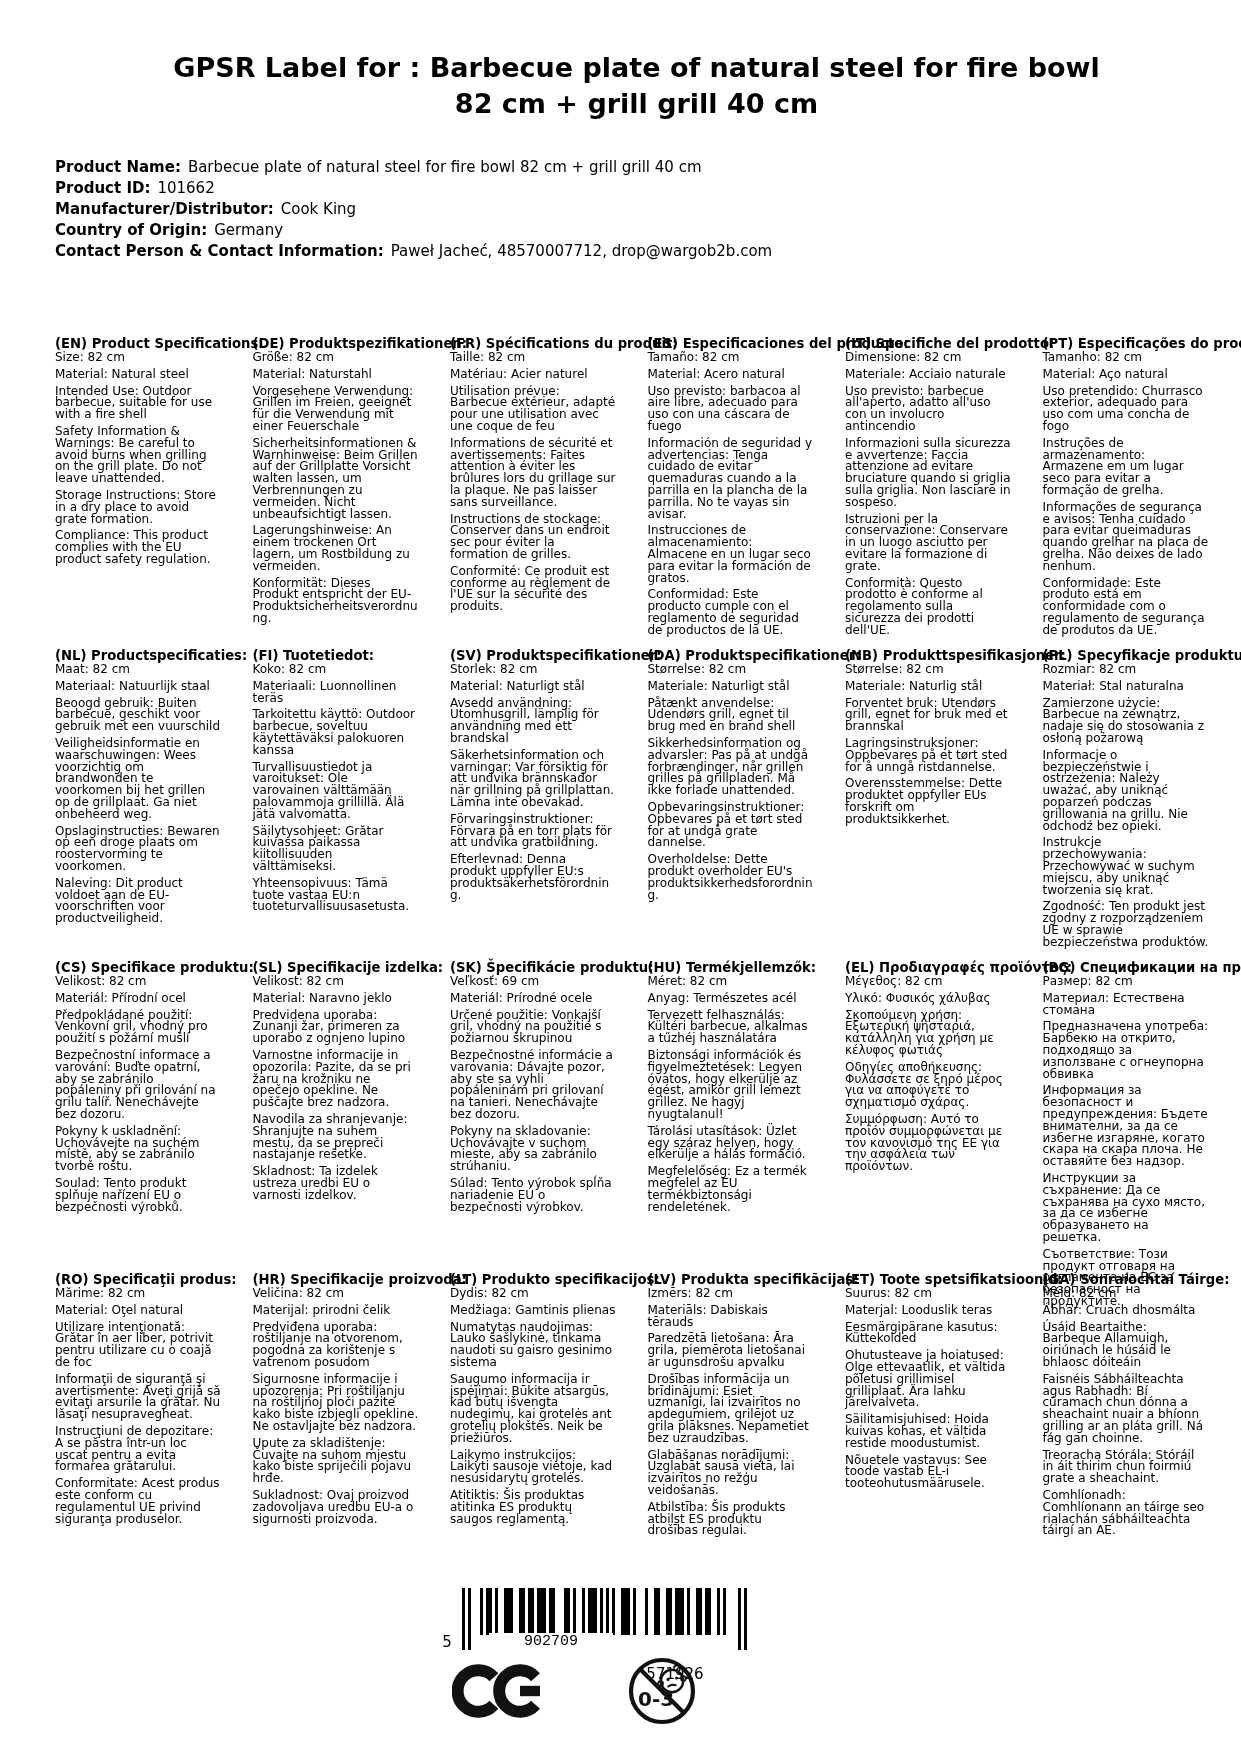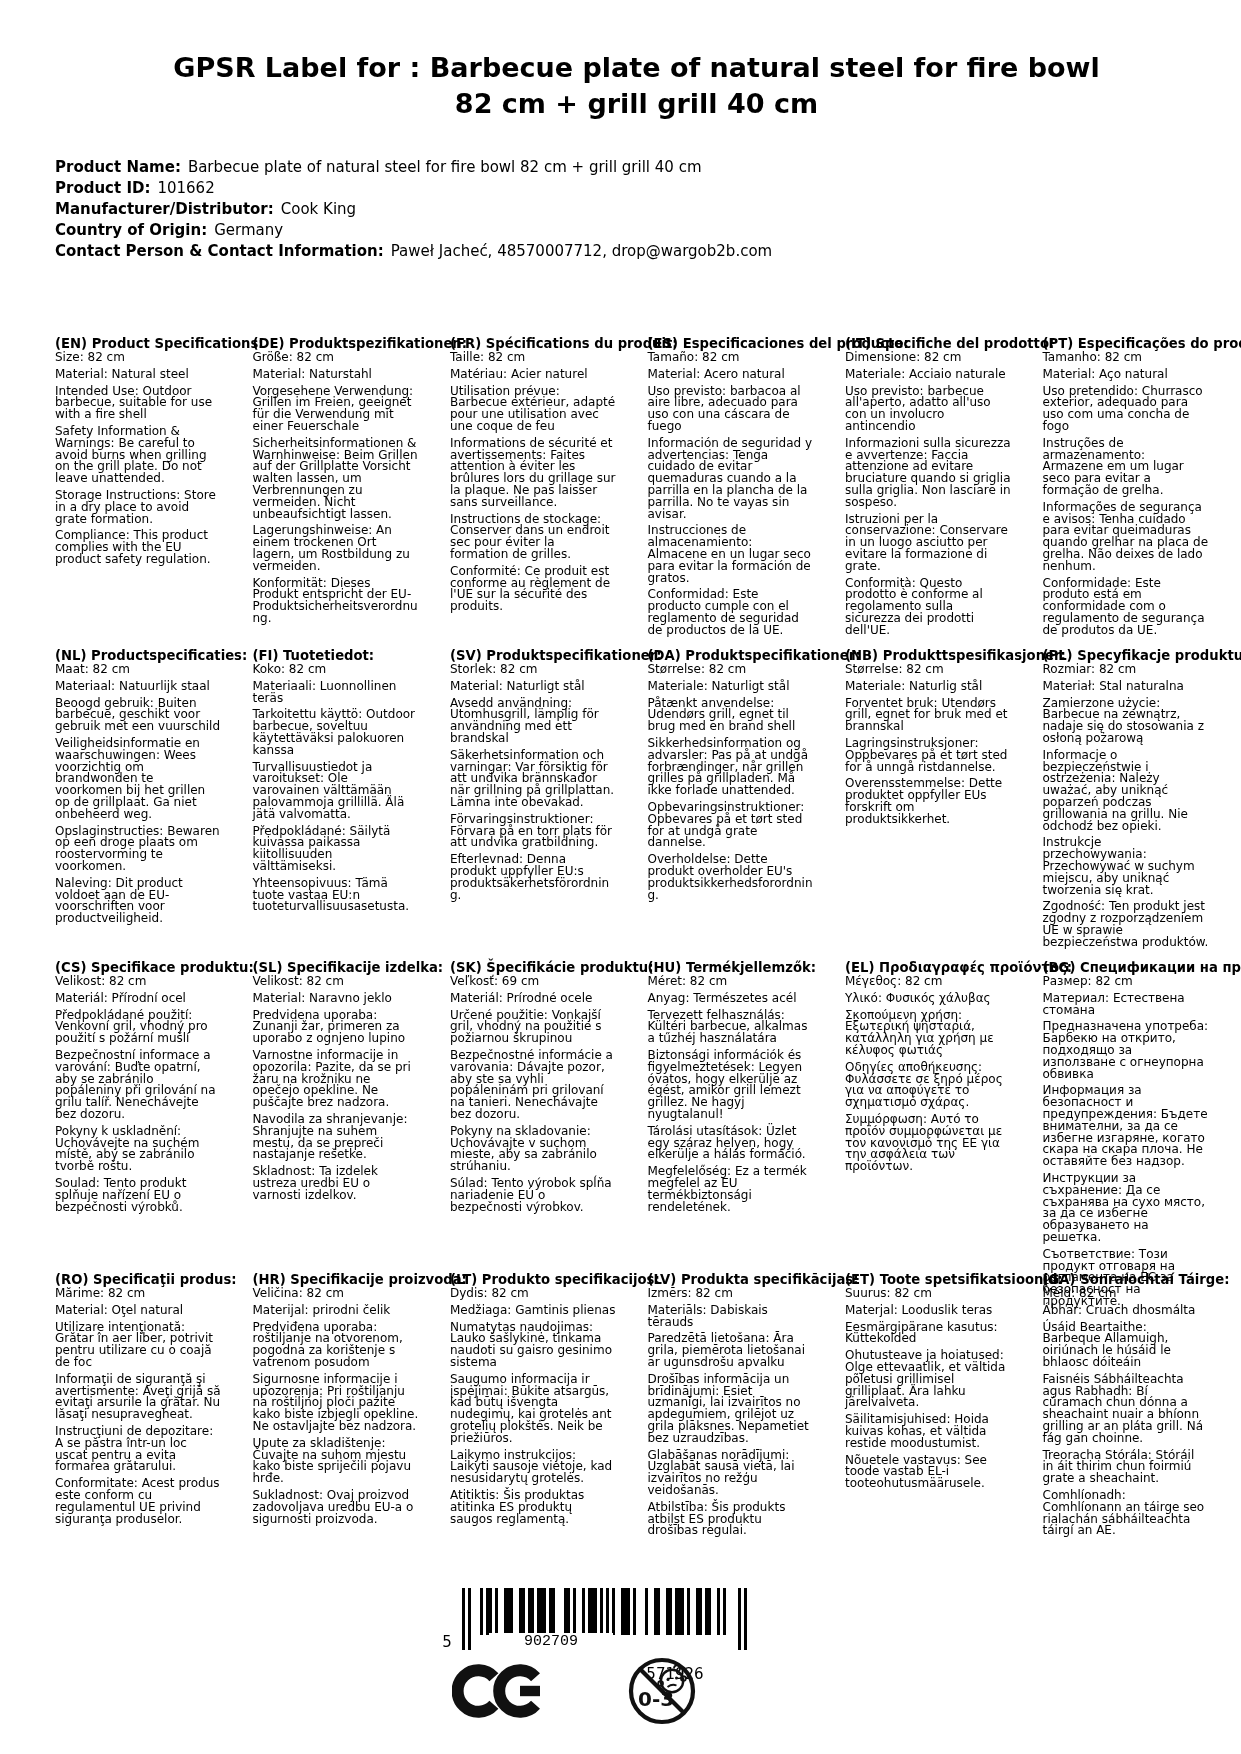--- a/index.html
+++ b/index.html
@@ -108,21 +108,21 @@
       <p>Veiligheidsinformatie en waarschuwingen: Wees voorzichtig om brandwonden te voorkomen bij het grillen op de grillplaat. Ga niet onbeheerd weg.</p>
       <p>Opslaginstructies: Bewaren op een droge plaats om roostervorming te voorkomen.</p>
       <p>Naleving: Dit product voldoet aan de EU-voorschriften voor productveiligheid.</p>
     </div>
     <div class="block">
       <h3>(FI) Tuotetiedot:</h3>
       <p>Koko: 82 cm</p>
       <p>Materiaali: Luonnollinen teräs</p>
       <p>Tarkoitettu käyttö: Outdoor barbecue, soveltuu käytettäväksi palokuoren kanssa</p>
       <p>Turvallisuustiedot ja varoitukset: Ole varovainen välttämään palovammoja grillillä. Älä jätä valvomatta.</p>
-      <p>Předpokládané: Säilytä kuivassa paikassa kiitollisuuden välttämiseksi.</p>
+      <p>Säilytysohjeet: Grătar kuivassa paikassa kiitollisuuden välttämiseksi.</p>
       <p>Yhteensopivuus: Tämä tuote vastaa EU:n tuoteturvallisuusasetusta.</p>
     </div>
     <div class="block">
       <h3>(SV) Produktspecifikationer:</h3>
       <p>Storlek: 82 cm</p>
       <p>Material: Naturligt stål</p>
       <p>Avsedd användning: Utomhusgrill, lämplig för användning med ett brandskal</p>
       <p>Säkerhetsinformation och varningar: Var försiktig för att undvika brännskador när grillning på grillplattan. Lämna inte obevakad.</p>
       <p>Förvaringsinstruktioner: Förvara på en torr plats för att undvika gratbildning.</p>
       <p>Efterlevnad: Denna produkt uppfyller EU:s produktsäkerhetsförordning.</p>

